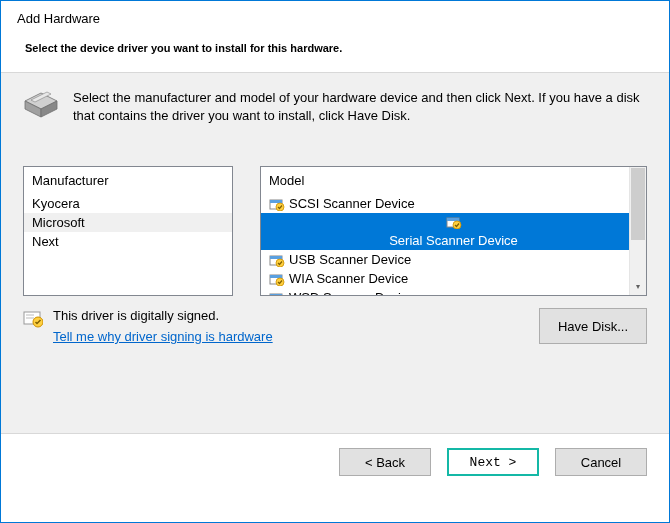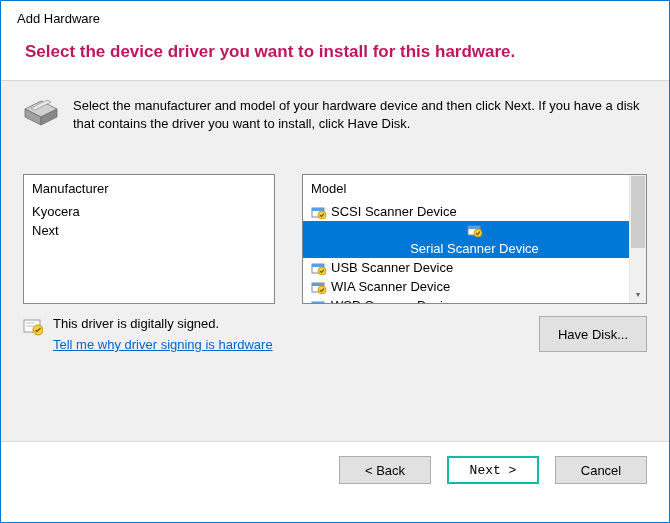--- a/index.html
+++ b/index.html
@@ -1,26 +1,26 @@
 <!DOCTYPE html>
 <html><head>
   <meta charset="utf-8">
   <style>
     * { box-sizing: border-box; margin: 0; padding: 0; font-family: "Segoe UI", Tahoma, sans-serif; }
     body { width: 670px; height: 523px; background: #fff; border: 1px solid #0078d7; overflow: hidden; }
     .header { padding: 10px 16px 18px 16px; }
     .title { font-size: 13px; font-weight: 400; color: #000; margin-bottom: 16px; }
-    .subtitle { font-size: 17px; font-weight: 700; color: #be185d; margin-left: 8px; }
+    .subtitle { font-size: 11px; font-weight: 700; color: #000000; margin-left: 8px; }
     .content { background: #f0f0f0; border-top: 1px solid #d8d8d8; border-bottom: 1px solid #d8d8d8; padding: 16px 22px 14px 22px; height: 362px; }
     .instruct-row { display: flex; gap: 14px; margin-bottom: 42px; }
     .instruct-text { font-size: 13px; color: #000; line-height: 1.35; flex: 1; }
     .hw-icon { width: 36px; height: 28px; flex-shrink: 0; margin-top: 2px; }
     .lists { display: flex; gap: 6px; height: 130px; }
     .list-box { background: #fff; border: 1px solid #828790; display: flex; flex-direction: column; }
-    .mfr-box { width: 252px; justify-content: space-between; }
+    .mfr-box { width: 210px; justify-content: space-between; }
     .model-box { flex: 1; position: relative; margin-left: 21px; }
     .list-header { font-size: 13px; padding: 6px 8px 6px 8px; color: #000; }
     .list-body { flex: 1; overflow: hidden; }
     .list-item { font-size: 13px; padding: 2px 8px; cursor: default; display: flex; align-items: center; gap: 4px; }
     .list-item.sel-mfr { background: #f0f0f0; }
     .list-item.sel-model { background: #0078d7; color: #fff; flex-direction: column; }
     .model-icon { width: 16px; height: 14px; flex-shrink: 0; }
     .scrollbar { position: absolute; right: 0; top: 0; bottom: 0; width: 17px; background: #f0f0f0; border-left: 1px solid #e5e5e5; }
     .scrollbar-thumb { position: absolute; top: 1px; left: 1px; right: 1px; height: 72px; background: #cdcdcd; }
     .scrollbar-arrow { position: absolute; left: 0; right: 0; height: 17px; display: flex; align-items: center; justify-content: center; font-size: 8px; color: #606060; }
@@ -54,20 +54,21 @@
       <polygon points="8,9 24,1 28,3 12,11" fill="#e8e8e8" stroke="#707070" stroke-width="0.5"></polygon>
     </svg>
     <div class="instruct-text">Select the manufacturer and model of your hardware device and then click Next. If you have a disk that contains the driver you want to install, click Have Disk.</div>
   </div>
 
   <div class="lists">
     <div class="list-box mfr-box">
       <div class="list-header">Manufacturer</div>
       <div class="list-body">
         <div class="list-item">Kyocera</div>
+        <div class="list-item sel-mfr">Microsoft</div>
         <div class="list-item">Next</div>
       </div>
     </div>
 
     <div class="list-box model-box">
       <div class="list-header">Model</div>
       <div class="list-body">
         <div class="list-item">
           <svg class="model-icon" viewBox="0 0 16 14">
               <rect x="1" y="3" width="12" height="9" fill="#fff" stroke="#888" stroke-width="1"></rect>

